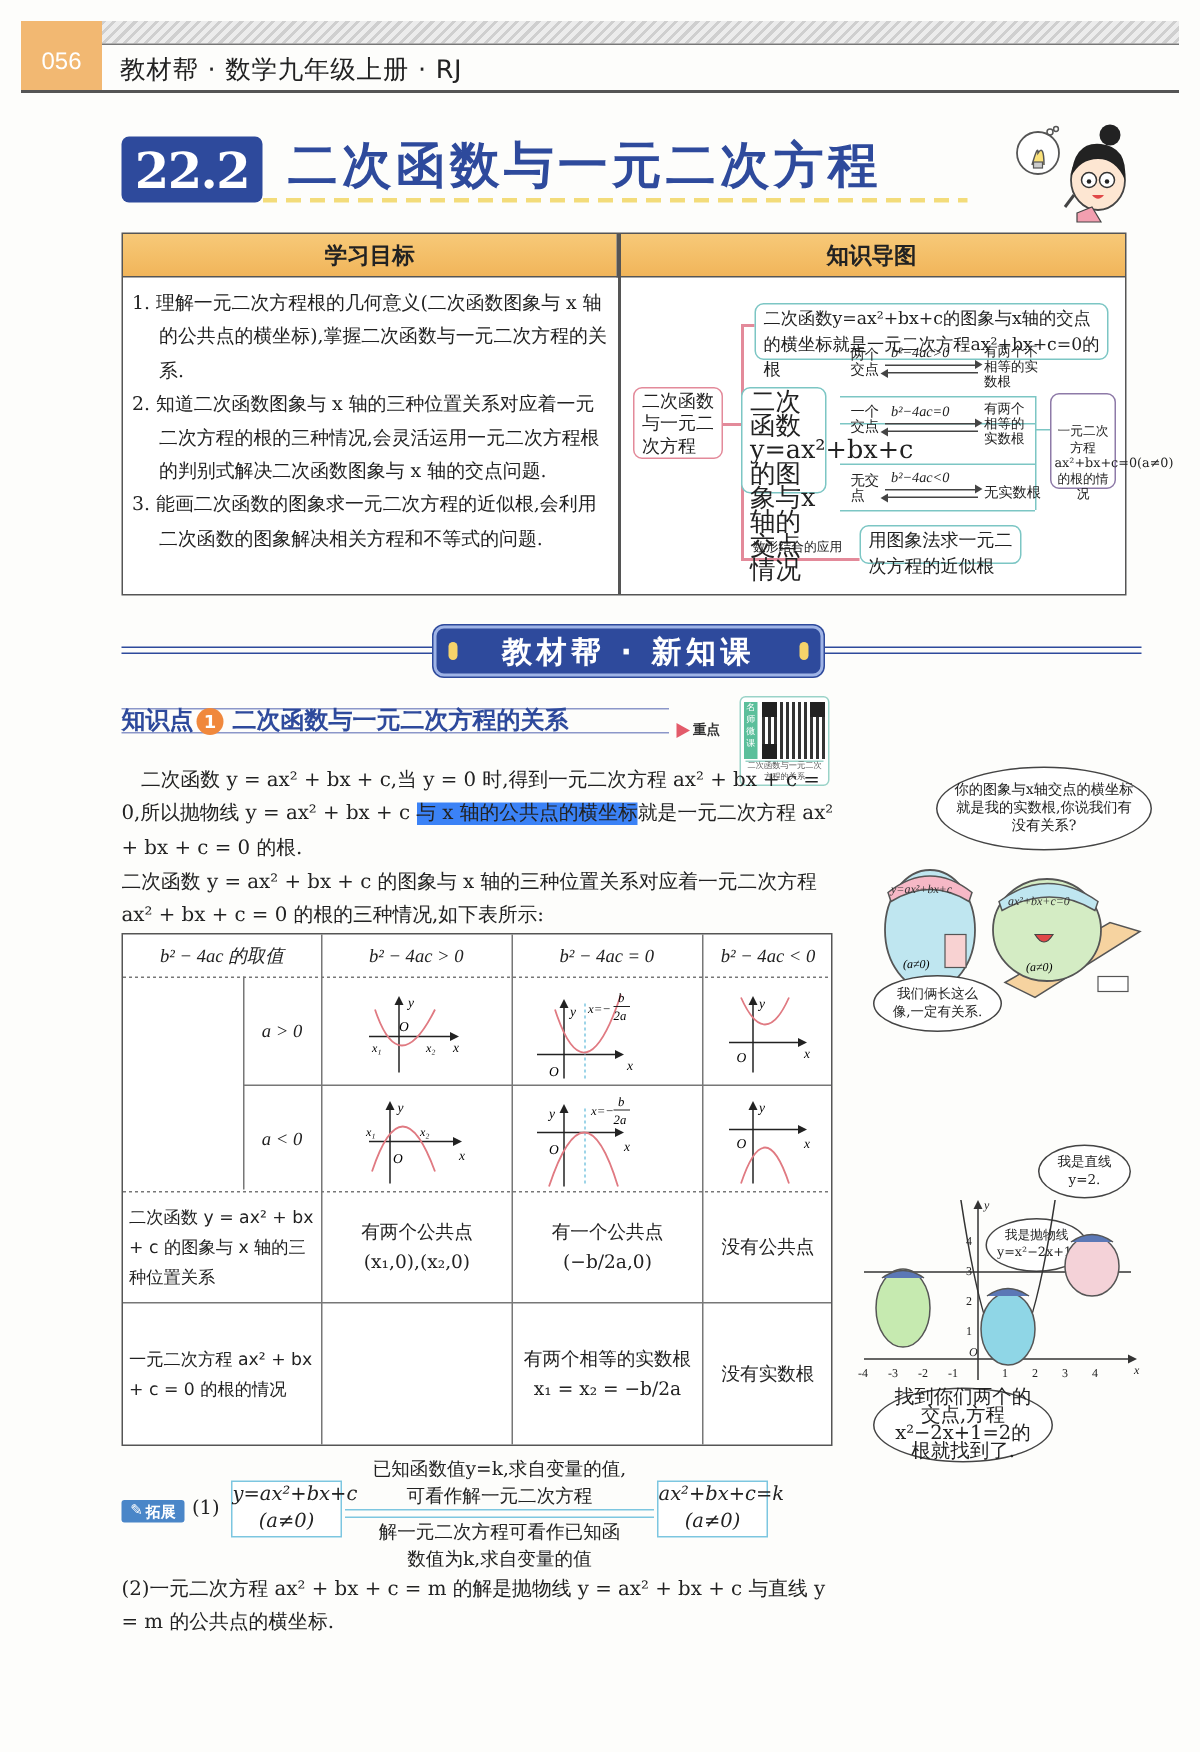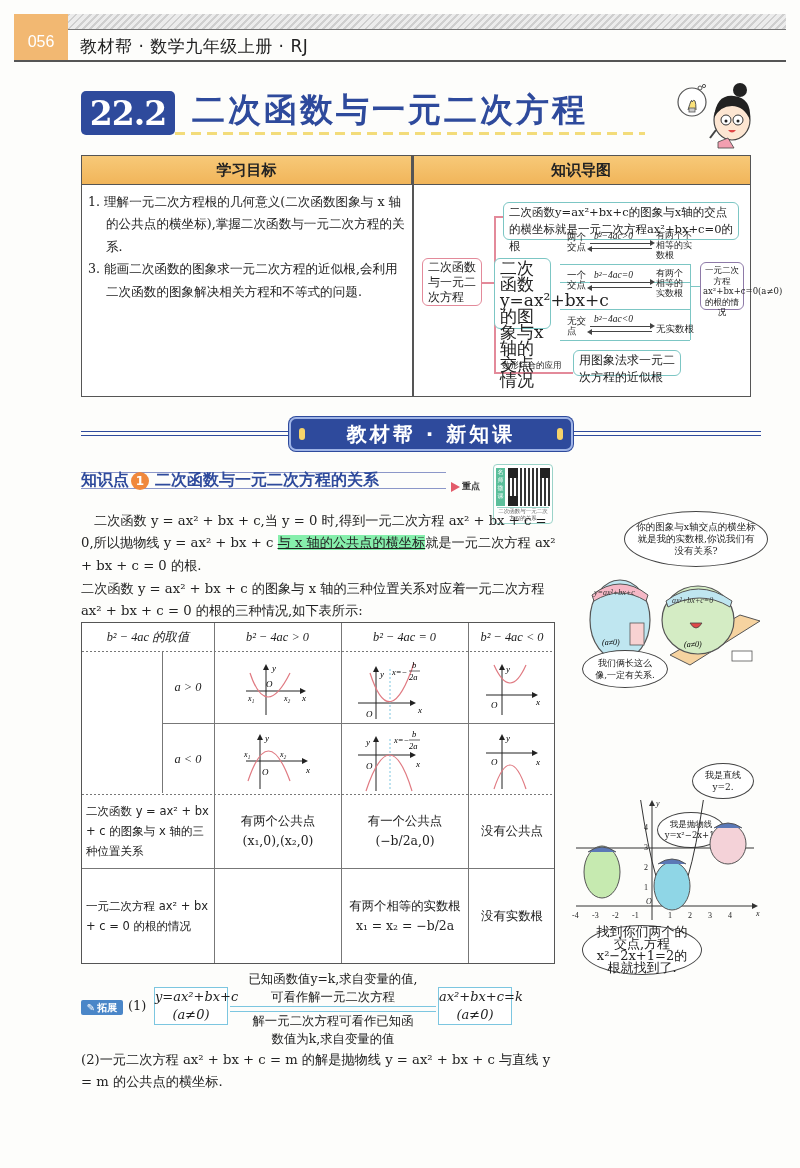--- a/index.html
+++ b/index.html
@@ -69,21 +69,21 @@
   .tiny { position: absolute; font-size: 9.5px; line-height: 10px; }
   .dbl-arrow { position: absolute; height: 6px; border-top: 1px solid #444; border-bottom: 1px solid #444; }
   .dbl-arrow::before { content: ""; position: absolute; right: -3px; top: -4px; border-left: 5px solid #444; border-top: 3px solid transparent; border-bottom: 3px solid transparent; }
   .dbl-arrow::after { content: ""; position: absolute; left: -3px; bottom: -4px; border-right: 5px solid #444; border-top: 3px solid transparent; border-bottom: 3px solid transparent; }
   .line { position: absolute; background: #e38a9a; }
   .tline { position: absolute; background: #7cc6c4; }
 
   
   .banner-rule { position: absolute; left: 81px; top: 431px; width: 680px; height: 5px; border-top: 1.5px solid #2e4a9c; border-bottom: 1.5px solid #2e4a9c; }
   .banner {
-    position: absolute; left: 289px; top: 417px; width: 284px; height: 34px; background: #2e4a9c;
+    position: absolute; left: 289px; top: 417px; width: 260px; height: 34px; background: #2e4a9c;
     border: 2px solid #9fb4e6; border-radius: 7px; color: #fff; display: flex; align-items: center;
     justify-content: center; font-family: "DejaVu Sans", sans-serif; font-weight: bold; font-size: 20px; letter-spacing: 3px;
     box-shadow: 0 0 0 1px #2e4a9c;
   }
   .banner .cap { position: absolute; top: 9px; width: 6px; height: 12px; background: #f6d36a; border-radius: 3px; }
 
   
   .kp-title {
     position: absolute; left: 81px; top: 472px; width: 365px; height: 17px;
     border-top: 1.5px solid #8c97c9; border-bottom: 1.5px solid #8c97c9; display: flex; align-items: center;
@@ -98,21 +98,21 @@
     background:
       linear-gradient(#222,#222) 0 0/10px 10px no-repeat,
       linear-gradient(#222,#222) 32px 0/10px 10px no-repeat,
       linear-gradient(#222,#222) 0 28px/10px 10px no-repeat,
       repeating-linear-gradient(90deg,#333 0 2px,#fff 2px 4px),
       repeating-linear-gradient(0deg,#fff 0 3px,transparent 3px 5px);
   }
   .qr .cap { position: absolute; left: 3px; bottom: 2px; right: 3px; font-size: 5.5px; line-height: 6.5px; text-align: center; font-family: "DejaVu Sans", sans-serif; color: #555; border-top: 1px solid #9ad3c8; }
 
   .para { position: absolute; left: 81px; width: 475px; font-size: 13.2px; line-height: 22.4px; }
-  .hl { background: #86efac; text-decoration: underline; }
+  .hl { background: #3b82f6; }
 
   
   .mt { position: absolute; left: 81px; top: 622px; width: 474px; height: 342px; border: 1.5px solid #555; background: #fff; }
   .mt .c { position: absolute; display: flex; align-items: center; justify-content: center; text-align: center; font-size: 12.4px; line-height: 20px; }
   .vl { position: absolute; top: 0; bottom: 0; width: 1px; background: #777; }
   .hlr { position: absolute; left: 0; right: 0; height: 1px; background: #777; }
   .dotted { background: repeating-linear-gradient(90deg,#777 0 2px,transparent 2px 4px); }
   .graph { position: absolute; }
 
   
@@ -155,20 +155,21 @@
   <line x1="40" y1="58" x2="46" y2="50" stroke="#444" stroke-width="2"></line>
 </svg>
 
 <div class="top-table">
   <div class="tt-head right">知识导图</div>
   <div class="tt-head left">学习目标</div>
   <div class="tt-divider"></div>
 
   <div class="objectives">
     <div class="obj-item">1. 理解一元二次方程根的几何意义(二次函数图象与 x 轴的公共点的横坐标),掌握二次函数与一元二次方程的关系.</div>
+    <div class="obj-item">2. 知道二次函数图象与 x 轴的三种位置关系对应着一元二次方程的根的三种情况,会灵活运用一元二次方程根的判别式解决二次函数图象与 x 轴的交点问题.</div>
     <div class="obj-item">3. 能画二次函数的图象求一元二次方程的近似根,会利用二次函数的图象解决相关方程和不等式的问题.</div>
   </div>
 
   <div class="mm">
 
     <div class="box pink" style="left:8px;top:72px;width:60px;height:48px;font-size:12px;line-height:15px;">二次函数与一元二次方程</div>
 
     <div class="line" style="left:68px;top:96px;width:12px;height:1.5px;"></div>
     <div class="line" style="left:80px;top:30px;width:1.5px;height:156px;"></div>
     <div class="line" style="left:80px;top:30px;width:9px;height:1.5px;"></div>
@@ -194,21 +195,21 @@
     <div class="tiny serif-it" style="left:180px;top:84px;">b²−4ac=0</div>
     <div class="dbl-arrow" style="left:176px;top:96px;width:62px;"></div>
     <div class="tiny" style="left:242px;top:82px;width:34px;font-size:9px;">有两个相等的实数根</div>
 
     <div class="tiny" style="left:153px;top:130px;width:22px;">无交点</div>
     <div class="tiny serif-it" style="left:180px;top:128px;">b²−4ac&lt;0</div>
     <div class="dbl-arrow" style="left:176px;top:140px;width:62px;"></div>
     <div class="tiny" style="left:242px;top:138px;width:40px;font-size:9.5px;">无实数根</div>
 
     <div class="tline" style="left:276px;top:100px;width:10px;height:1px;"></div>
-    <div class="box purple" style="left:286px;top:76px;width:44px;height:48px;font-size:8.5px;line-height:10.5px;text-align:center;padding:2px 2px;">一元二次方程ax²+bx+c=0(a≠0)的根的情况</div>
+    <div class="box purple" style="left:286px;top:76px;width:44px;height:64px;font-size:8.5px;line-height:10.5px;text-align:center;padding:20px 2px;">一元二次方程ax²+bx+c=0(a≠0)的根的情况</div>
 
     <div class="tiny" style="left:88px;top:174px;width:72px;font-size:8.5px;">数形结合的应用</div>
     <div class="box teal" style="left:159px;top:164px;width:108px;height:26px;font-size:12px;line-height:17px;">用图象法求一元二次方程的近似根</div>
   </div>
 </div>
 
 <div class="banner-rule"></div>
 <div class="banner">
   <span class="cap" style="left:8px;"></span>
   <span>教材帮 · 新知课</span>

